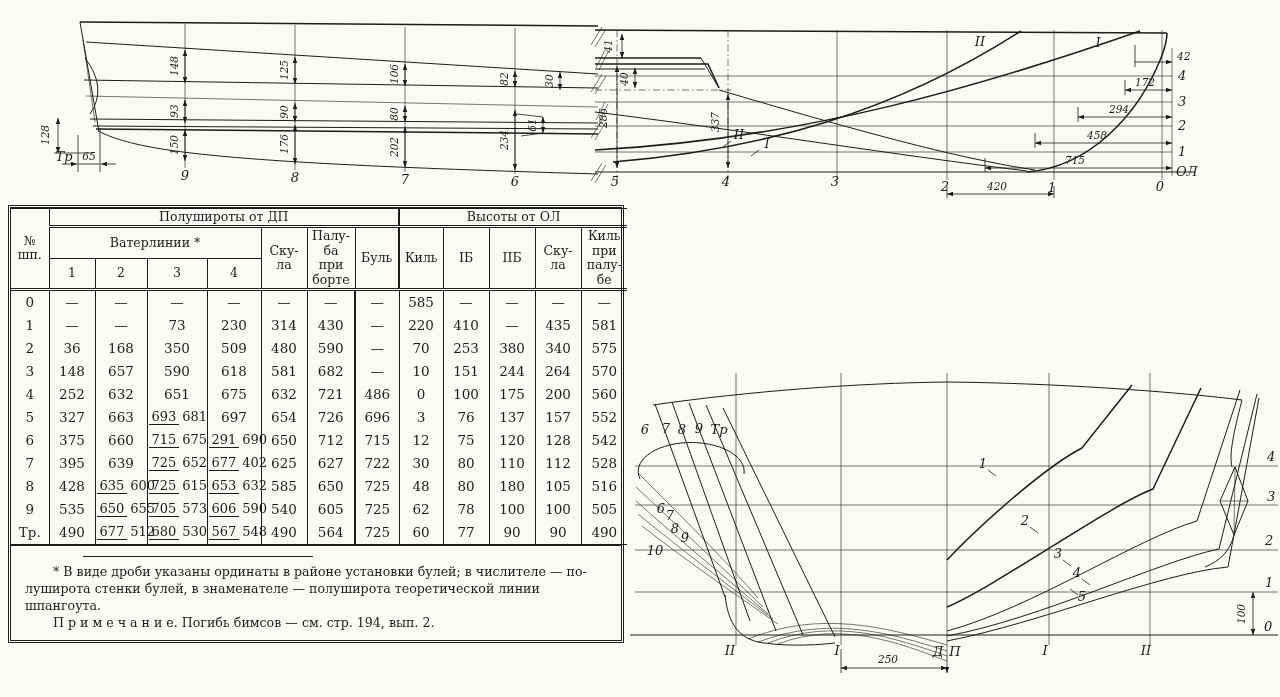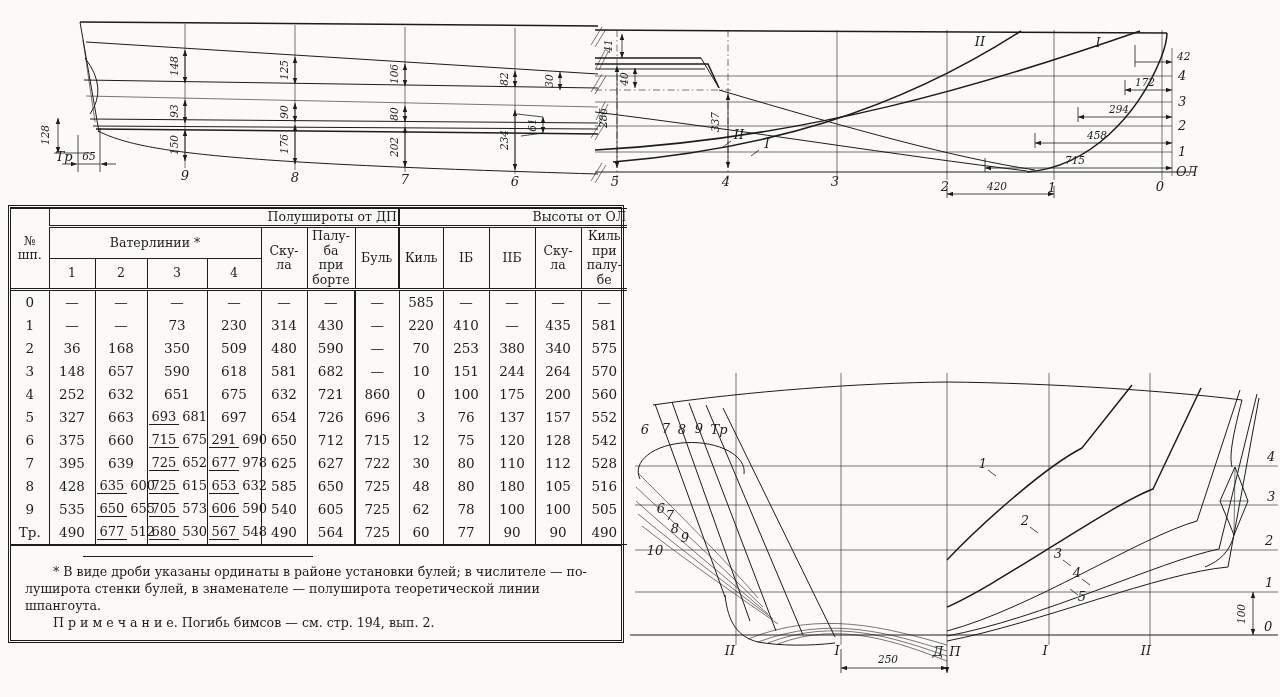--- a/index.html
+++ b/index.html
@@ -17,21 +17,21 @@
   .mid{text-anchor:middle;}
 
   
   #tbl-wrap{position:absolute;left:8px;top:205px;width:610px;border:3px double #1c1c1c;
             background:#fbfaf7;}
   table{border-collapse:collapse;table-layout:fixed;width:100%;font-size:13px;}
   th,td{border:1px solid #1c1c1c;text-align:center;vertical-align:middle;padding:1px 1px;
         font-weight:normal;}
   thead th{font-size:12.5px;line-height:1.15;}
   .pre{white-space:pre-line;}
-  .grp{border-bottom:3px double #1c1c1c;text-align:right;}
+  .grp{border-bottom:3px double #1c1c1c;}
   .hdr-bot th{border-bottom:3px double #1c1c1c;}
   tbody td{height:21px;border-top:none;border-bottom:none;font-size:13.5px;}
   tbody tr:first-child td{border-top:3px double #1c1c1c;}
   tbody tr:last-child td{border-bottom:1px solid #1c1c1c;}
   td.fr,th.fr{border-left:none;}
   .gb{border-left:2px solid #1c1c1c;}
   .noR{border-right:none;}
   .frac{display:inline-flex;flex-direction:row;line-height:1.12;font-size:13px;
         vertical-align:middle;padding:2px 0;}
   .frac .num{border-bottom:1px solid #1c1c1c;padding:0 3px;}
@@ -393,21 +393,21 @@
             <td class="noR">570</td>
           </tr>
           <tr>
             <td class="fr">4</td>
             <td>252</td>
             <td>632</td>
             <td>651</td>
             <td>675</td>
             <td>632</td>
             <td>721</td>
-            <td class="gb">860</td>
+            <td class="gb">486</td>
             <td>0</td>
             <td>100</td>
             <td>175</td>
             <td>200</td>
             <td class="noR">560</td>
           </tr>
           <tr>
             <td class="fr">5</td>
             <td>327</td>
             <td>663</td>
@@ -449,21 +449,21 @@
           <tr>
             <td class="fr">7</td>
             <td>395</td>
             <td>639</td>
             <td><span class="frac">
                 <span class="num">725</span>
                 <span class="den">652</span>
               </span></td>
             <td><span class="frac">
                 <span class="num">677</span>
-                <span class="den">978</span>
+                <span class="den">402</span>
               </span></td>
             <td>625</td>
             <td>627</td>
             <td class="gb">722</td>
             <td>30</td>
             <td>80</td>
             <td>110</td>
             <td>112</td>
             <td class="noR">528</td>
           </tr>

